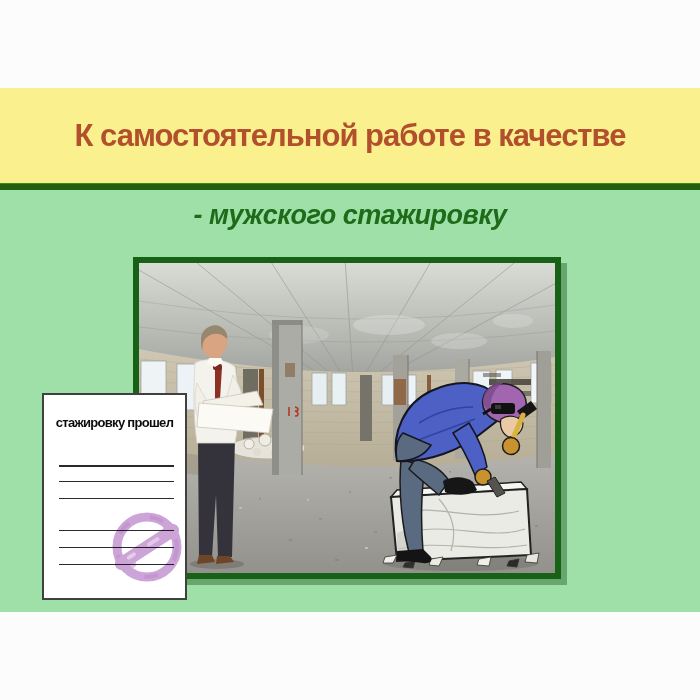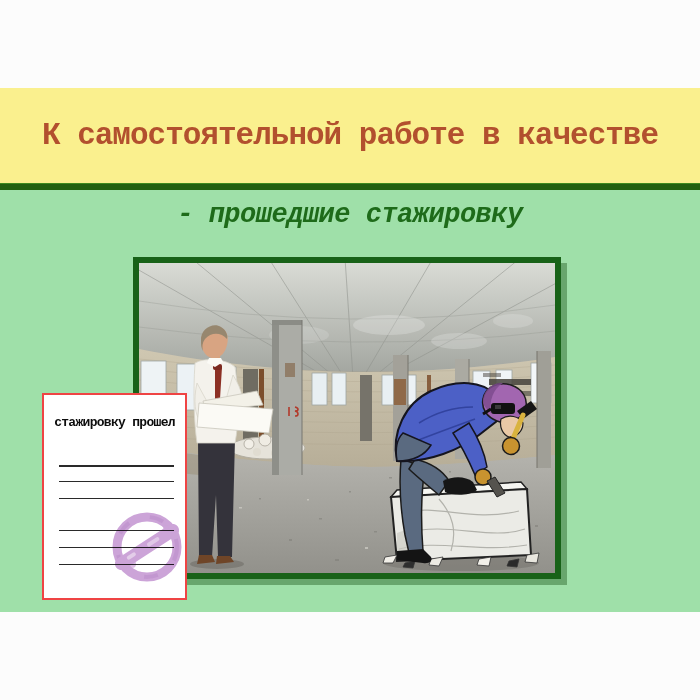--- a/index.html
+++ b/index.html
@@ -1,56 +1,56 @@
 <!DOCTYPE html>
 <html><head>
 <meta charset="utf-8">
 <style>
   html,body{margin:0;padding:0;background:#fcfcfc;}
   .slide{position:relative;width:700px;height:612px;background:#fcfcfc;overflow:hidden;
-         font-family:Liberation Mono, monospace;}
+         font-family:Liberation Sans, sans-serif;}
   
   .banner{position:absolute;left:0;top:88px;width:700px;height:95px;background:#faf08e;
           display:flex;flex-direction:column;justify-content:center;align-items:center;}
   .banner .t{color:#b2502e;font-weight:bold;font-size:31px;line-height:40px;
              letter-spacing:-1px;white-space:nowrap;text-align:center;}
   .divider{position:absolute;left:0;top:183px;width:700px;height:7px;background:#236010;
            border-top:1px solid #3e8a1e;box-sizing:border-box;}
   
   .greenbody{position:absolute;left:0;top:190px;width:700px;height:422px;background:#9fe0a9;}
   .subtitle{position:absolute;left:0;top:200px;width:700px;text-align:center;color:#1e6b1a;
             font-weight:bold;font-style:italic;font-size:27px;letter-spacing:-0.5px;}
   
   .photo{position:absolute;left:133px;top:257px;width:416px;height:310px;
          border:6px solid #186218;background:#b0b0aa;
          box-shadow:6px 6px 0 rgba(22,80,20,0.40);}
   .photo svg{display:block;}
   
   .doc{position:absolute;left:42px;top:393px;width:141px;height:203px;background:#ffffff;
-       border:2px solid #ef4444;z-index:3;}
+       border:2px solid #404040;z-index:3;}
   .doc-header{position:absolute;left:0;top:20px;width:141px;text-align:center;color:#0d0d0d;
               font-weight:bold;font-size:13px;letter-spacing:-0.7px;white-space:nowrap;}
   .rule{position:absolute;left:15px;width:115px;height:0;border-top:1px solid #2a2a2a;}
   .rule.r1{top:70px;border-top-width:2px;}
   .rule.r2{top:86px;}  .rule.r3{top:103px;}
   .rule.r4{top:135px;} .rule.r5{top:152px;} .rule.r6{top:169px;}
   .stamp{position:absolute;left:58px;top:107px;width:90px;height:90px;mix-blend-mode:multiply;}
 </style>
 </head>
 <body>
 
 <div class="slide">
 
   <div class="banner">
     <div class="t">К самостоятельной работе в качестве</div>
   </div>
   <div class="divider"></div>
 
   <div class="greenbody"></div>
-  <div class="subtitle">- прошедшие стажировку</div>
+  <div class="subtitle">- мужского стажировку</div>
 
   <div class="photo">
     <svg width="416" height="310" viewBox="0 0 416 310">
       <defs>
         <linearGradient id="gCeil" x1="0" y1="0" x2="0" y2="1">
           <stop offset="0" stop-color="#d9dbd5"></stop>
             <stop offset="1" stop-color="#a4a7a1"></stop>
         </linearGradient>
         <linearGradient id="gWall" x1="0" y1="0" x2="0" y2="1">
           <stop offset="0" stop-color="#cfc7b1"></stop>

